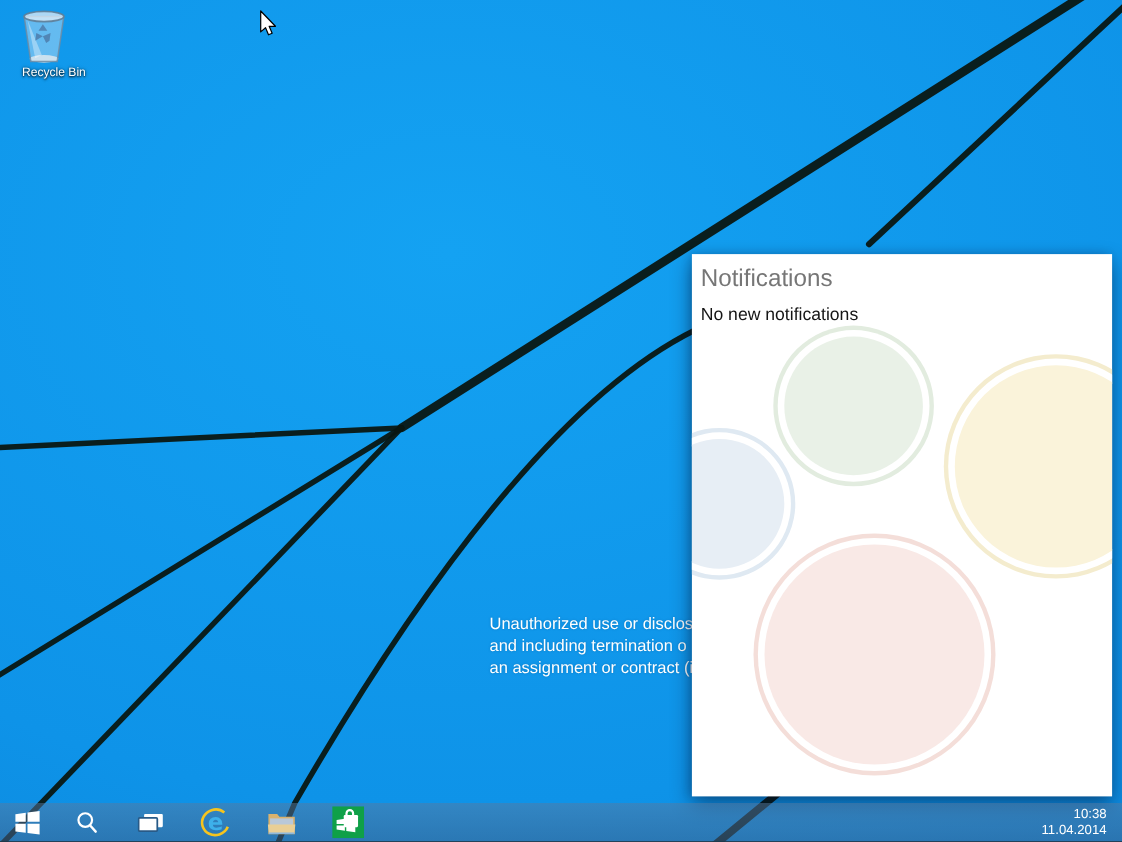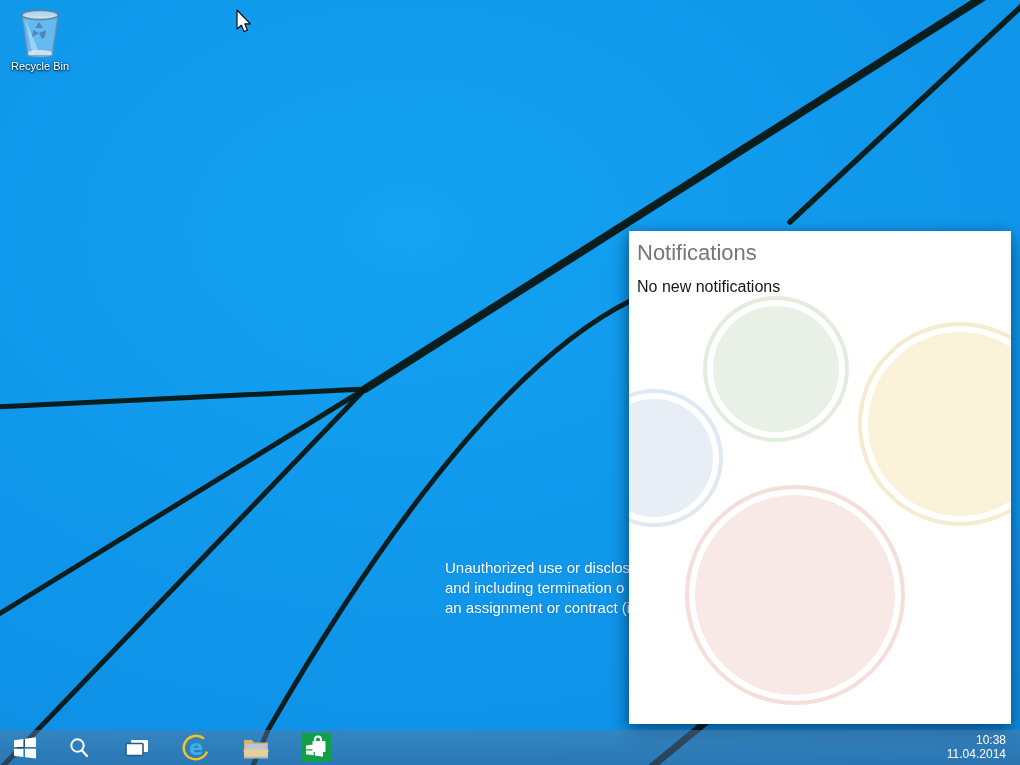--- a/index.html
+++ b/index.html
@@ -3,21 +3,21 @@
 <meta charset="utf-8">
 <style>
   html,body{margin:0;padding:0;background:#222;}
   .screen{position:relative;width:1020px;height:765px;overflow:hidden;
           font-family:"Liberation Sans",sans-serif;user-select:none;}
   
   .wallpaper{position:absolute;inset:0;
     background:radial-gradient(130% 120% at 40% 30%, #14a2f2 0%, #0e93e8 55%, #0a7ed2 100%);}
   .beams{position:absolute;inset:0;}
   
-  .recycle-bin{position:absolute;left:8px;top:6px;width:64px;height:72px;text-align:center;}
+  .recycle-bin{position:absolute;left:8px;top:6px;width:64px;height:72px;text-align:right;}
   .icon-label{position:absolute;left:-6px;right:-6px;top:54px;color:#fff;font-size:11px;
     text-shadow:0 1px 2px rgba(0,0,0,.9),0 0 3px rgba(0,0,0,.6);}
   
   .watermark{position:absolute;left:445px;top:558px;color:#fff;font-size:15px;line-height:20px;
     text-shadow:0 0 2px rgba(0,60,110,.35);white-space:nowrap;}
   .build-watermark{position:absolute;left:445px;top:704px;color:#fff;font-size:15px;white-space:nowrap;
     text-shadow:0 0 2px rgba(0,60,110,.35);}
   
   .panel{position:absolute;left:629px;top:219px;width:382px;height:493px;background:#fff;
     overflow:hidden;box-shadow:0 8px 18px rgba(0,10,40,.45), -2px 0 8px rgba(0,10,40,.18);margin-top:12px;}

